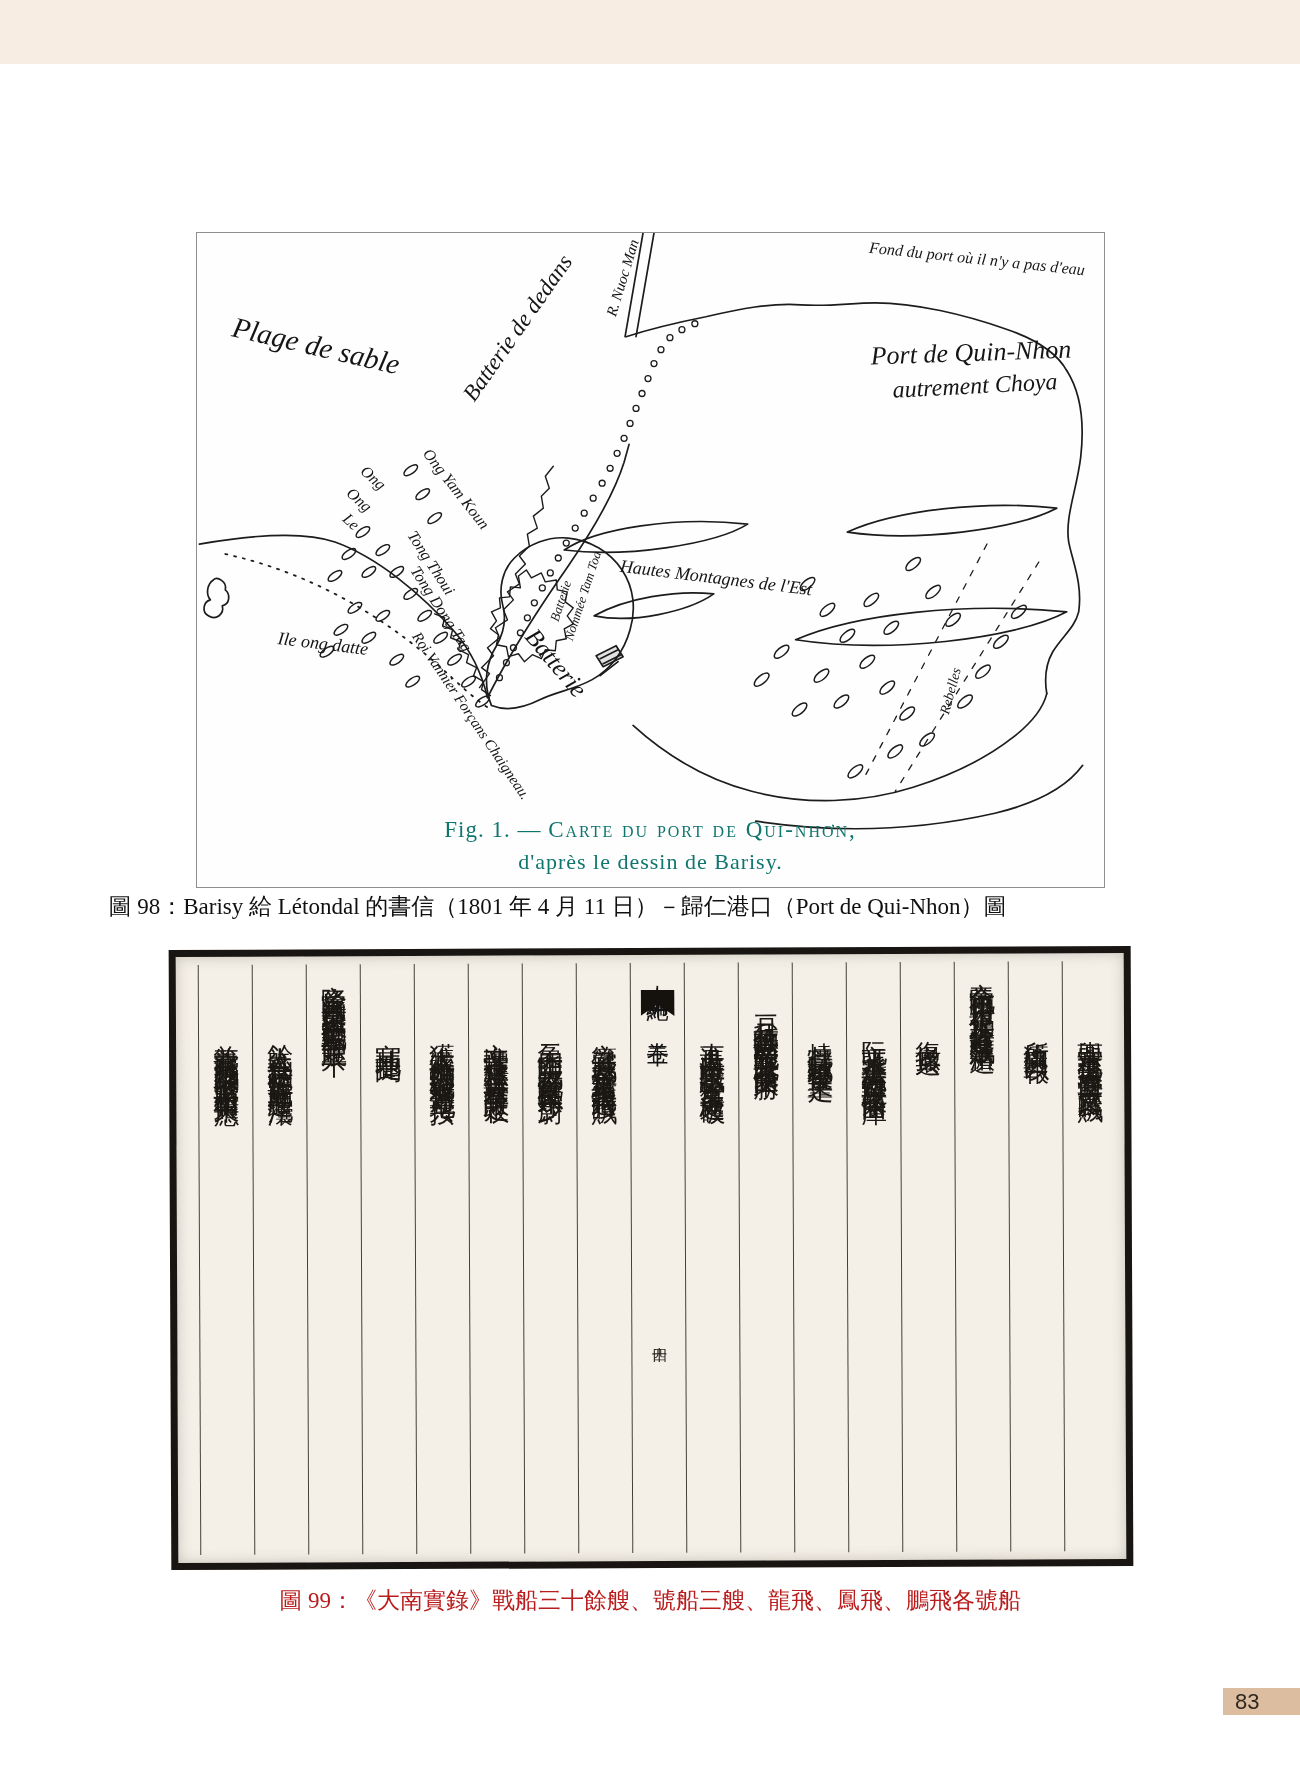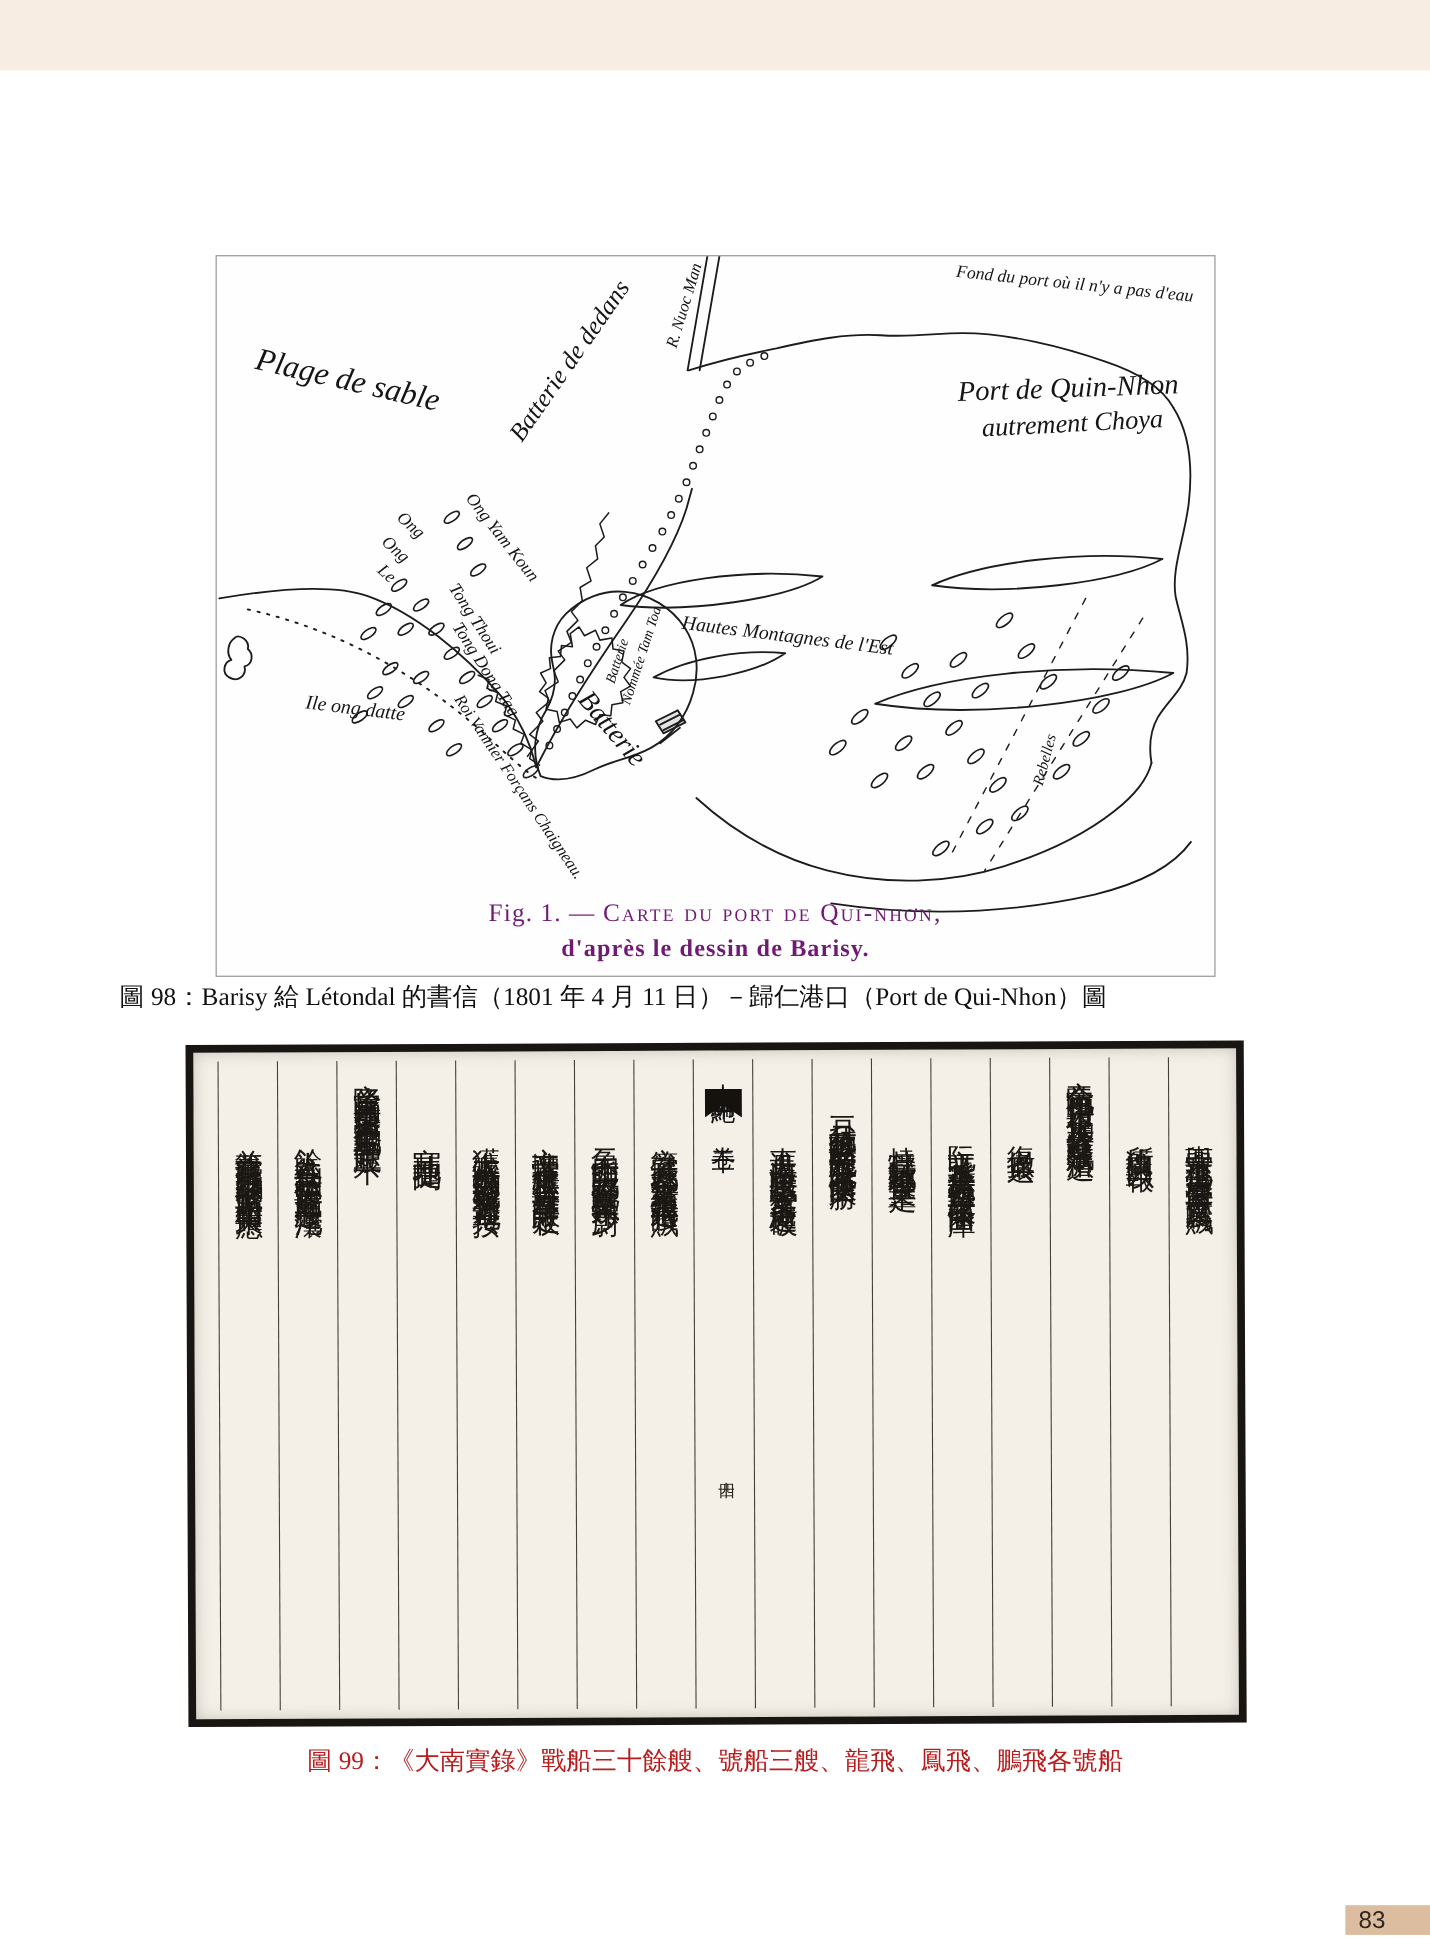--- a/index.html
+++ b/index.html
@@ -8,24 +8,24 @@
   
   .top-band{position:absolute;left:0;top:0;width:1300px;height:64px;background:#f8ede3;}
   
   .fig1{position:absolute;left:196px;top:232px;width:909px;height:656px;background:#fefefe;
         border:1px solid #8e8e8e;box-sizing:border-box;}
   .fig1 svg{position:absolute;left:0;top:0;width:100%;height:100%;}
   .maplabel{position:absolute;white-space:nowrap;font-style:italic;color:#151515;
             transform:translate(-50%,-50%) rotate(var(--r,0deg));
             font-family:"Liberation Serif","DejaVu Serif",serif;}
   .figcap{position:absolute;left:0;right:0;top:580px;text-align:center;line-height:1.45;
-          color:#701a75;}
+          color:#0f766e;}
   .figcap .l1{font-size:23px;letter-spacing:1px;}
   .figcap .l1 .sc{font-variant:small-caps;letter-spacing:2px;}
-  .figcap .l2{font-size:22px;letter-spacing:1px;font-weight:bold;}
+  .figcap .l2{font-size:22px;letter-spacing:1px;}
   
   .cap98{position:absolute;left:0;top:891px;width:1115px;text-align:center;
          font-size:23px;color:#101010;}
   
   .fig2{position:absolute;left:170px;top:948px;width:962px;height:620px;box-sizing:border-box;
         background:#f4f0e8;border:7px solid #181512;transform:rotate(-0.25deg);
         box-shadow:inset 0 0 14px rgba(70,60,40,.25);}
   .cols{position:absolute;top:8px;right:8px;bottom:8px;left:8px;
         writing-mode:vertical-rl;text-orientation:upright;}
   .col{width:54px;height:100%;border-left:1px solid #45413a;display:flex;align-items:center;
@@ -41,21 +41,21 @@
             clip-path:polygon(0 0,100% 0,100% 100%,50% 55%,0 100%);}
   .folio{position:absolute;top:372px;left:50%;transform:translateX(-50%);
          font-size:15px;letter-spacing:2px;color:#2a251e;
          writing-mode:vertical-rl;text-orientation:upright;}
   
   .cap99{position:absolute;left:0;top:1585px;width:1300px;text-align:center;
          font-size:23px;color:#b91c1c;}
   
   .badge{position:absolute;left:1223px;top:1688px;width:77px;height:27px;background:#dcbd9f;
          display:flex;align-items:center;box-sizing:border-box;padding-left:12px;
-         font-family:"Liberation Sans","DejaVu Sans",sans-serif;font-size:22px;color:#2f2820;margin-top:44px;}
+         font-family:"Liberation Sans","DejaVu Sans",sans-serif;font-size:22px;color:#2f2820;}
 </style>
 </head>
 <body>
 
 <div id="page">
 
   <div class="top-band"></div>
 
   <div class="fig1">
     <svg viewBox="0 0 909 656" fill="none" stroke="#1c1c1c" stroke-width="1.7" stroke-linecap="round" stroke-linejoin="round">

